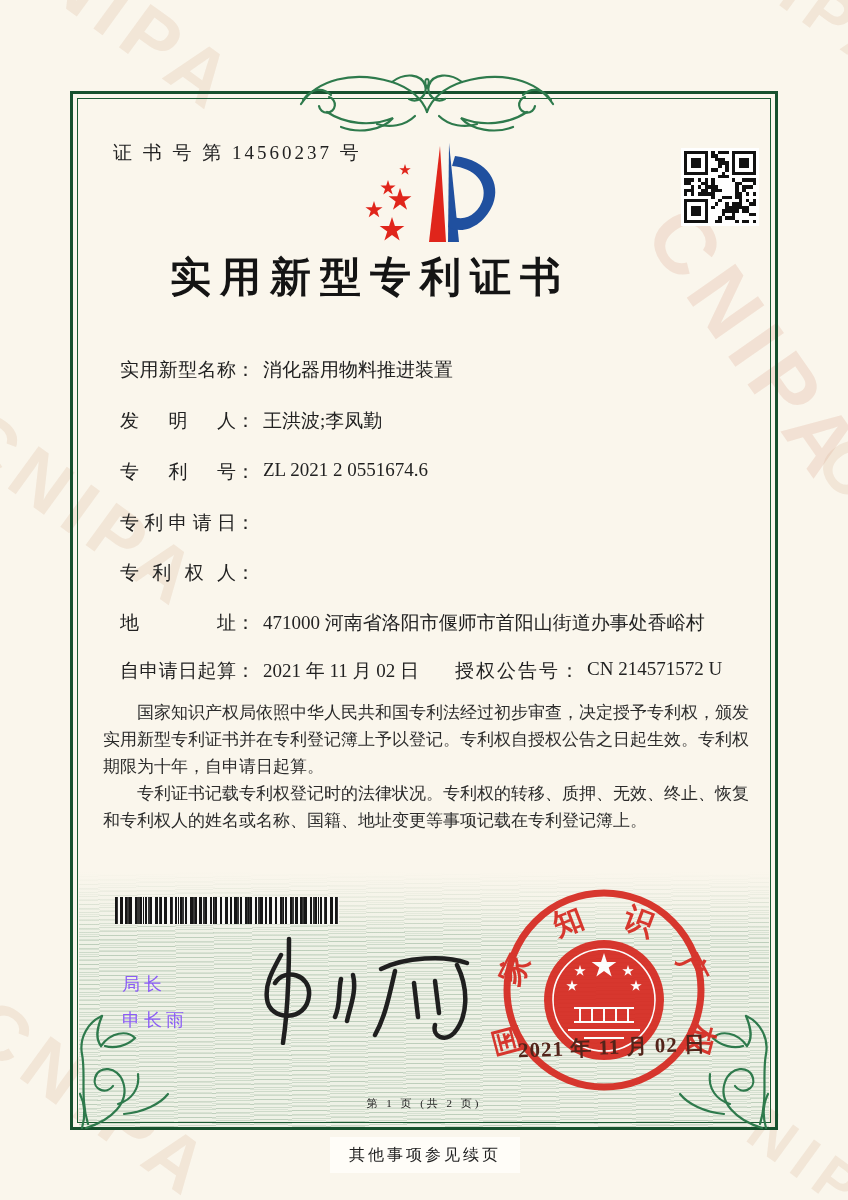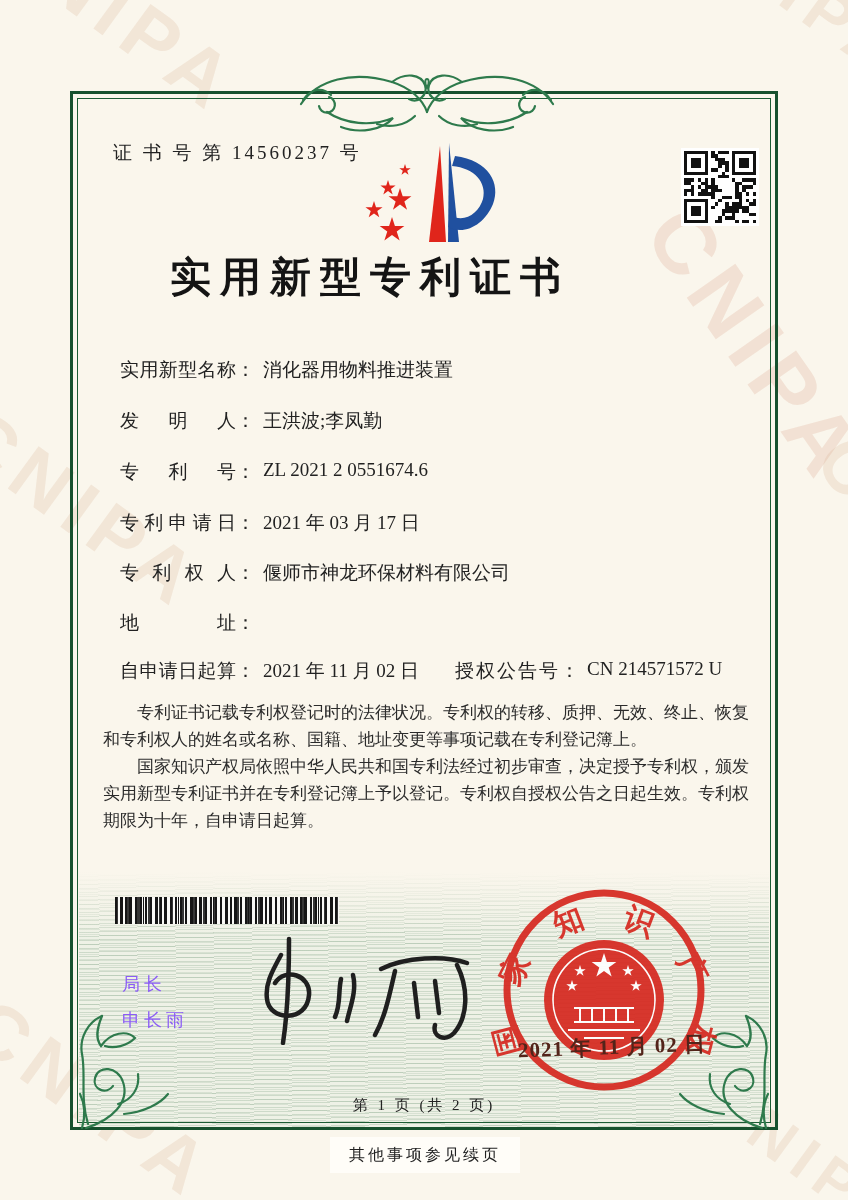--- a/index.html
+++ b/index.html
@@ -51,21 +51,21 @@
       repeating-linear-gradient(90deg,#151515 0 1px,transparent 1px 7px),
       repeating-linear-gradient(90deg,rgba(20,20,20,.85) 0 3px,transparent 3px 11px);
     background-color:#f8f8f5;
   }
   .officer{left:122px;font-size:18px;letter-spacing:4px;z-index:3;color:#8b5cf6;}
   .seal-svg{left:474px;top:860px;z-index:4;}
   .seal-date{
     left:518px;top:1033px;font-size:21px;font-weight:bold;color:#53241a;
     letter-spacing:1px;transform:rotate(-2deg);z-index:5;white-space:nowrap;
   }
-  .page-num{left:0;top:1096px;width:848px;text-align:center;font-size:15px;letter-spacing:3px;z-index:3;}
+  .page-num{left:0;top:1096px;width:848px;text-align:center;font-size:11px;letter-spacing:3px;z-index:3;}
   .cont-note{
     left:330px;top:1137px;width:190px;height:36px;background:#fffdf8;z-index:3;
     display:flex;align-items:center;justify-content:center;font-size:16px;letter-spacing:3px;color:#222;text-align:center;
   }
   .sig-svg{left:245px;top:933px;z-index:3;}
   .logo-svg{left:343px;top:138px;z-index:3;}
   .ornament-top{left:297px;top:60px;z-index:3;}
   .corner-bl{left:76px;top:1002px;z-index:3;}
   .corner-br{left:662px;top:1002px;z-index:3;transform:scaleX(-1);}
   .qr{left:681px;top:148px;width:78px;height:78px;background:#ffffff;padding:3px;box-sizing:border-box;z-index:3;}
@@ -288,45 +288,44 @@
   <span class="fvalue">王洪波;李凤勤</span>
 </div>
 <div class="row" style="top:459px">
   <span class="flabel">专利号</span>
     <span>：</span>
   <span class="fvalue">ZL 2021 2 0551674.6</span>
 </div>
 <div class="row" style="top:510px">
   <span class="flabel">专利申请日</span>
     <span>：</span>
-  <span class="fvalue">2021 年 03 月 17 日</span>
 </div>
 <div class="row" style="top:560px">
   <span class="flabel">专利权人</span>
     <span>：</span>
-  <span class="fvalue">偃师市神龙环保材料有限公司</span>
 </div>
 <div class="row" style="top:610px">
   <span class="flabel">地址</span>
     <span>：</span>
+  <span class="fvalue">471000 河南省洛阳市偃师市首阳山街道办事处香峪村</span>
 </div>
 <div class="row" style="top:658px">
   <span class="flabel">自申请日起算</span>
     <span>：</span>
   <span class="fvalue">2021 年 11 月 02 日</span>
 </div>
 <div class="row" style="top:658px;left:455px">
   <span style="letter-spacing:2px">授权公告号</span>
     <span>：</span>
   <span class="fvalue">CN 214571572 U</span>
 </div>
 
 <div class="abs paras">
+  <p>国家知识产权局依照中华人民共和国专利法经过初步审查，决定授予专利权，颁发实用新型专利证书并在专利登记簿上予以登记。专利权自授权公告之日起生效。专利权期限为十年，自申请日起算。</p>
   <p>专利证书记载专利权登记时的法律状况。专利权的转移、质押、无效、终止、恢复和专利权人的姓名或名称、国籍、地址变更等事项记载在专利登记簿上。</p>
-  <p>国家知识产权局依照中华人民共和国专利法经过初步审查，决定授予专利权，颁发实用新型专利证书并在专利登记簿上予以登记。专利权自授权公告之日起生效。专利权期限为十年，自申请日起算。</p>
 </div>
 
 <div class="abs barcode"></div>
 
 <div class="abs officer" style="top:972px">局长</div>
 <div class="abs officer" style="top:1008px">申长雨</div>
 
 <svg class="abs sig-svg" width="230" height="112" viewBox="0 0 230 112">
   <g fill="none" stroke="#1f1f1f" stroke-width="4.5" stroke-linecap="round">
     <path d="M36,22 C26,40 20,52 22,66 C24,88 62,90 64,62 C66,42 40,34 30,50"></path>

